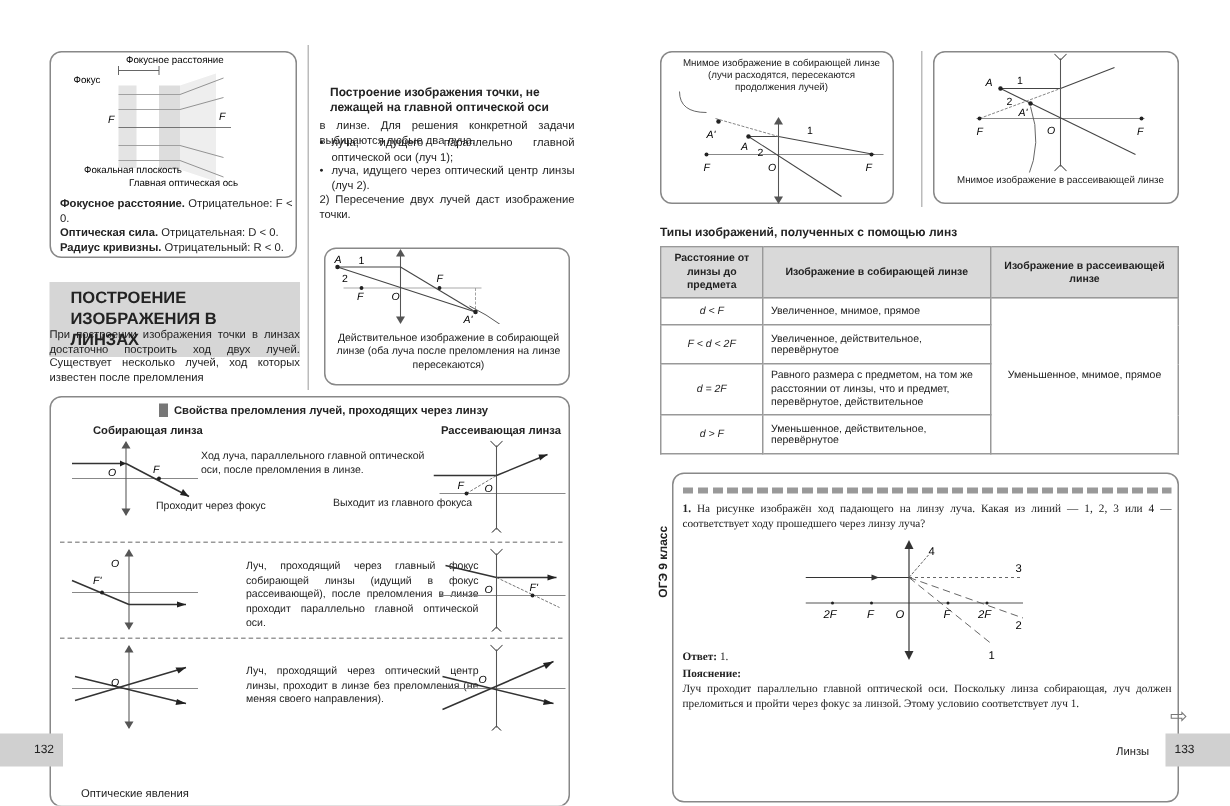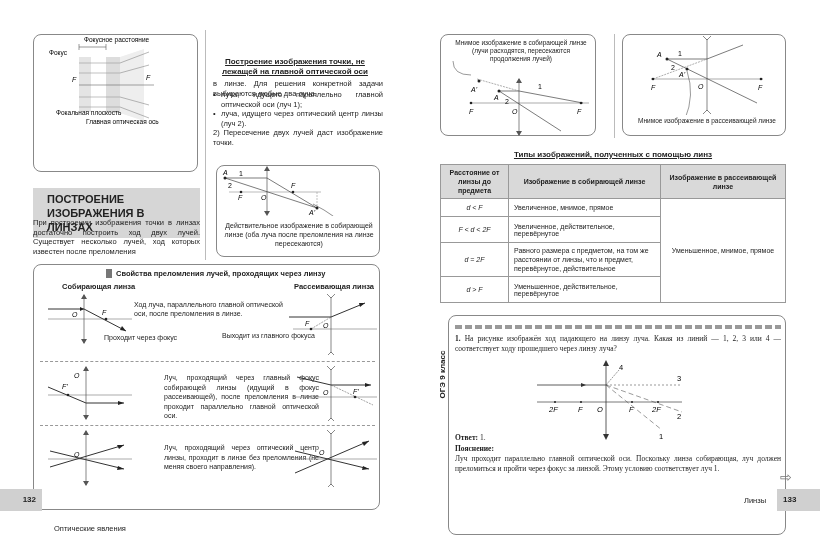--- a/index.html
+++ b/index.html
@@ -2,29 +2,29 @@
 <html><head>
 <meta charset="utf-8">
 <style>
 *{box-sizing:border-box;margin:0;padding:0}
 body{width:820px;height:537px;background:#fff;font-family:"Liberation Sans",sans-serif;color:#222;position:relative;overflow:hidden;font-size:8px}
 .abs{position:absolute}
 .box{position:absolute;border:1px solid #888;border-radius:8px;background:#fff}
 .t8{font-size:7.5px;line-height:9.5px}
 .j{text-align:justify}
 b{font-weight:bold}
-.ul{text-decoration:underline;font-weight:bold;text-align:center}
+.ul{font-weight:bold;}
 svg text{font-family:"Liberation Sans",sans-serif}
 .hdr{position:absolute;background:#d6d6d6;font-weight:bold;text-align:left;font-size:11px;line-height:14px}
 table{border-collapse:collapse;font-size:7px}
 td,th{border:1px solid #999;padding:3px 5px;vertical-align:middle}
 th{background:#d9d9d9;font-weight:bold;text-align:center}
 .serif{font-family:"Liberation Serif",serif}
 .dash{border-top:1px dashed #999;position:absolute}
-.foot-num{position:absolute;background:#d0d0d0;font-weight:bold;font-size:8px;line-height:22px}
+.foot-num{position:absolute;background:#d0d0d0;font-weight:normal;font-size:8px;line-height:22px}
 </style>
 </head>
 <body>
 
 <div class="box" style="left:33px;top:34px;width:165px;height:138px;">
   <svg width="165" height="92" style="position:absolute;left:0;top:0">
     <rect x="45" y="22" width="12" height="55" fill="#e4e4e4"></rect>
     <polygon points="72,22 86,22 86,78 72,78" fill="#ddd"></polygon>
     <polygon points="86,22 110,14 110,86 86,78" fill="#eee"></polygon>
     <line x1="45" y1="28" x2="86" y2="28" stroke="#999" stroke-width="0.6"></line>
@@ -39,20 +39,25 @@
     <line x1="45" y1="12" x2="72" y2="12" stroke="#555" stroke-width="0.6"></line>
     <line x1="45" y1="9" x2="45" y2="15" stroke="#555" stroke-width="0.6"></line>
     <line x1="72" y1="9" x2="72" y2="15" stroke="#555" stroke-width="0.6"></line>
     <text x="50" y="7" font-size="6.5">Фокусное расстояние</text>
     <text x="15" y="20" font-size="6.5">Фокус</text>
     <text x="38" y="47" font-size="7" font-style="italic">F</text>
     <text x="112" y="45" font-size="7" font-style="italic">F</text>
     <text x="22" y="80" font-size="6.5">Фокальная плоскость</text>
     <text x="52" y="89" font-size="6.5">Главная оптическая ось</text>
   </svg>
+  <div class="t8 j" style="position:absolute;left:6px;top:96px;width:155px;">
+    <div><b>Фокусное расстояние.</b><span> Отрицательное: F &lt; 0.</span></div>
+    <div><b>Оптическая сила.</b><span> Отрицательная: D &lt; 0.</span></div>
+    <div><b>Радиус кривизны.</b><span> Отрицательный: R &lt; 0.</span></div>
+  </div>
 </div>
 
 <div class="hdr" style="left:33px;top:188px;width:167px;padding:4px 14px;">ПОСТРОЕНИЕ ИЗОБРАЖЕНИЯ В ЛИНЗАХ</div>
 <div class="abs t8 j" style="left:33px;top:218px;width:167px;">При построении изображения точки в линзах достаточно построить ход двух лучей. Существует несколько лучей, ход которых известен после преломления</div>
 
 <div class="abs" style="left:205px;top:30px;width:1px;height:230px;background:#bbb"></div>
 
 <div class="abs t8 j" style="left:213px;top:35px;width:170px;margin-top:44px;">в линзе. Для решения конкретной задачи выбираются любые два луча.</div>
 <div class="abs t8 ul" style="left:220px;top:57px;width:150px;font-size:8px;line-height:10px">Построение изображения точки, не лежащей на главной оптической оси</div>
 <div class="abs t8 j" style="left:213px;top:90px;width:170px;">
@@ -80,21 +85,21 @@
     <text x="22" y="10" font-size="7">1</text>
     <text x="11" y="22" font-size="7">2</text>
     <text x="21" y="34" font-size="7" font-style="italic">F</text>
     <text x="44" y="34" font-size="7" font-style="italic">O</text>
     <text x="74" y="22" font-size="7" font-style="italic">F</text>
     <text x="92" y="49" font-size="7" font-style="italic">A'</text>
   </svg>
   <div class="abs t8" style="left:6px;top:55px;width:152px;text-align:center;font-size:7px;line-height:9px">Действительное изображение в собирающей линзе (оба луча после преломления на линзе пересекаются)</div>
 </div>
 
-<div class="box" style="left:33px;top:264px;width:347px;height:246px;padding-left:39px;">
+<div class="box" style="left:33px;top:264px;width:347px;height:274px;padding-left:39px;">
   <div class="abs" style="left:72px;top:4px;width:6px;height:9px;background:#777"></div>
   <div class="abs" style="left:82px;top:4px;font-weight:bold;font-size:7.5px">Свойства преломления лучей, проходящих через линзу</div>
   <div class="abs" style="left:28px;top:17px;font-weight:bold;font-size:7.5px">Собирающая линза</div>
   <div class="abs" style="left:260px;top:17px;font-weight:bold;font-size:7.5px">Рассеивающая линза</div>
 
   <svg width="90" height="52" style="position:absolute;left:10px;top:28px">
     <line x1="4" y1="26" x2="88" y2="26" stroke="#888" stroke-width="0.7"></line>
     <line x1="40" y1="2" x2="40" y2="50" stroke="#555" stroke-width="0.7"></line>
     <polygon points="37,6 40,1 43,6" fill="#555"></polygon>
       <polygon points="37,46 40,51 43,46" fill="#555"></polygon>

